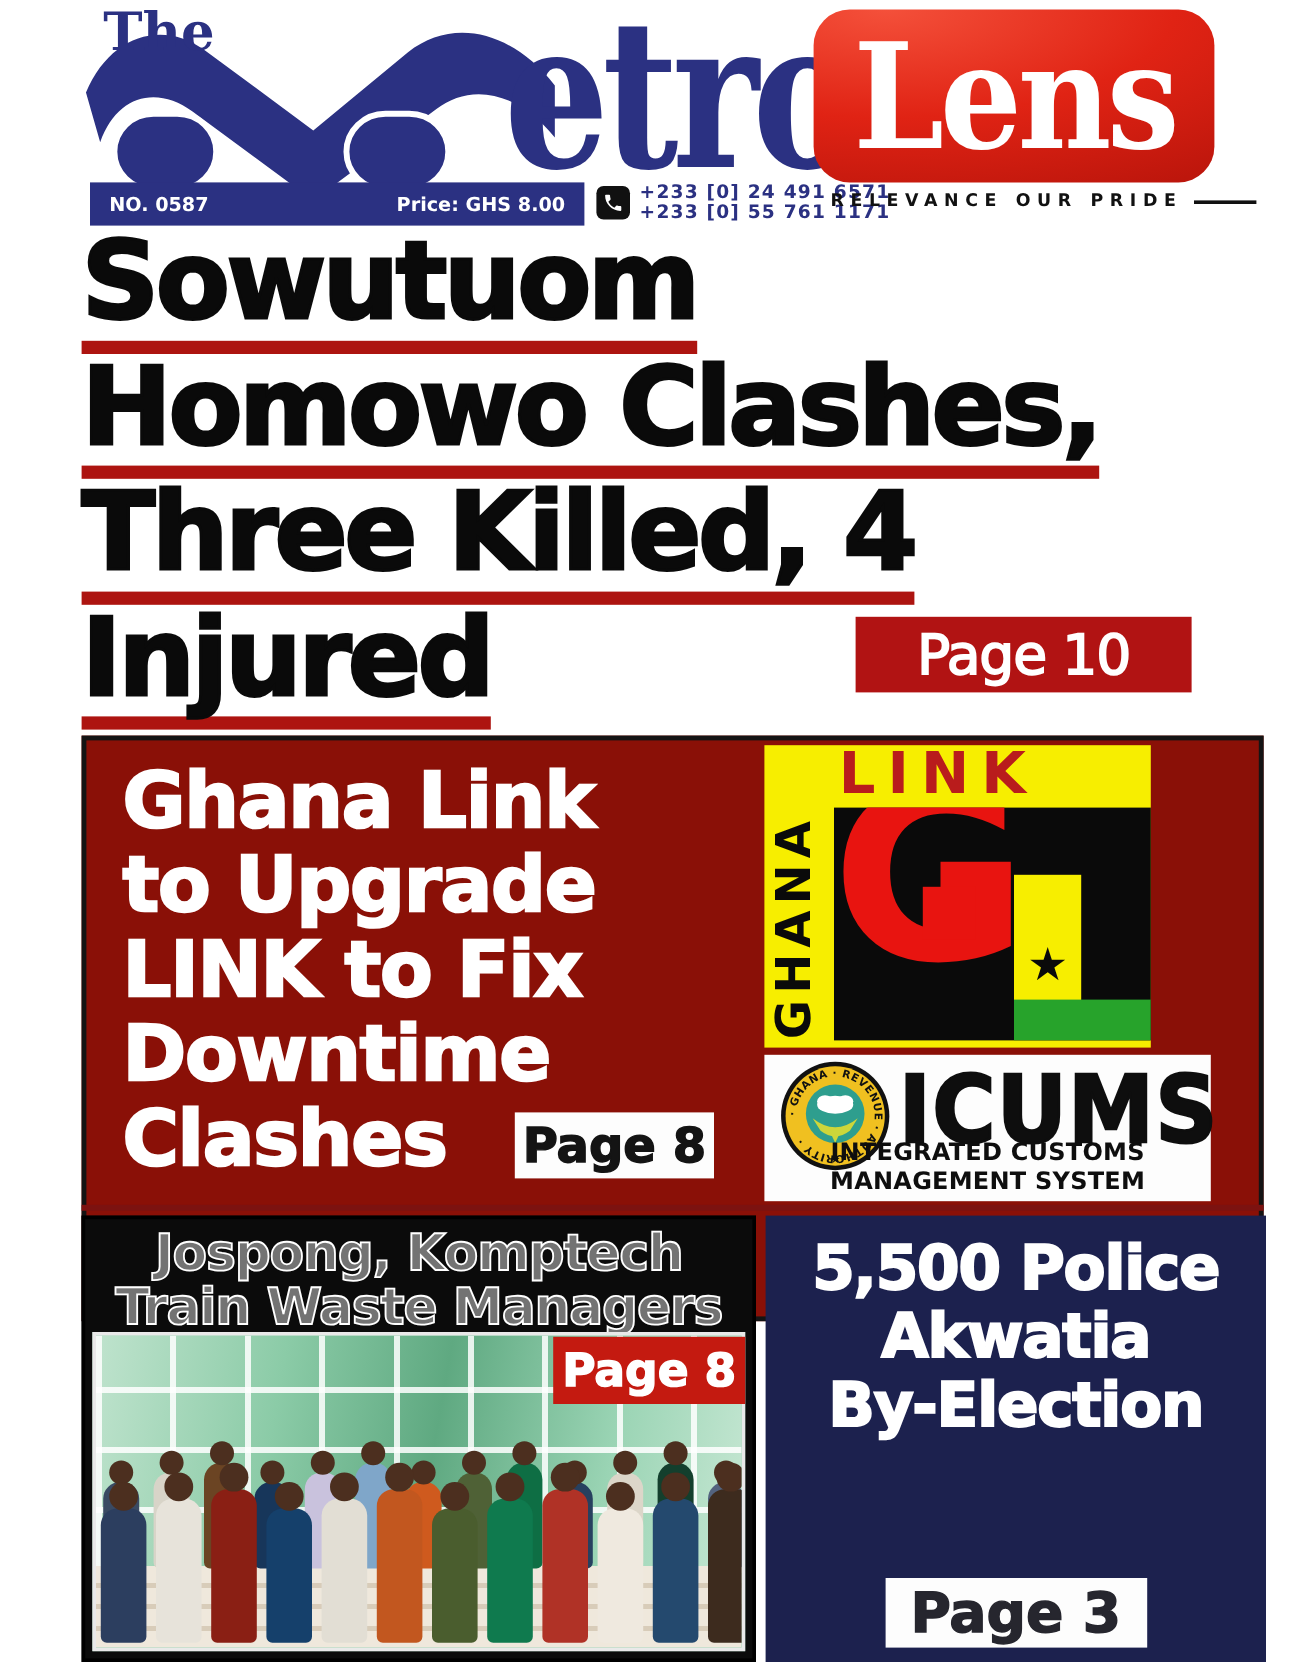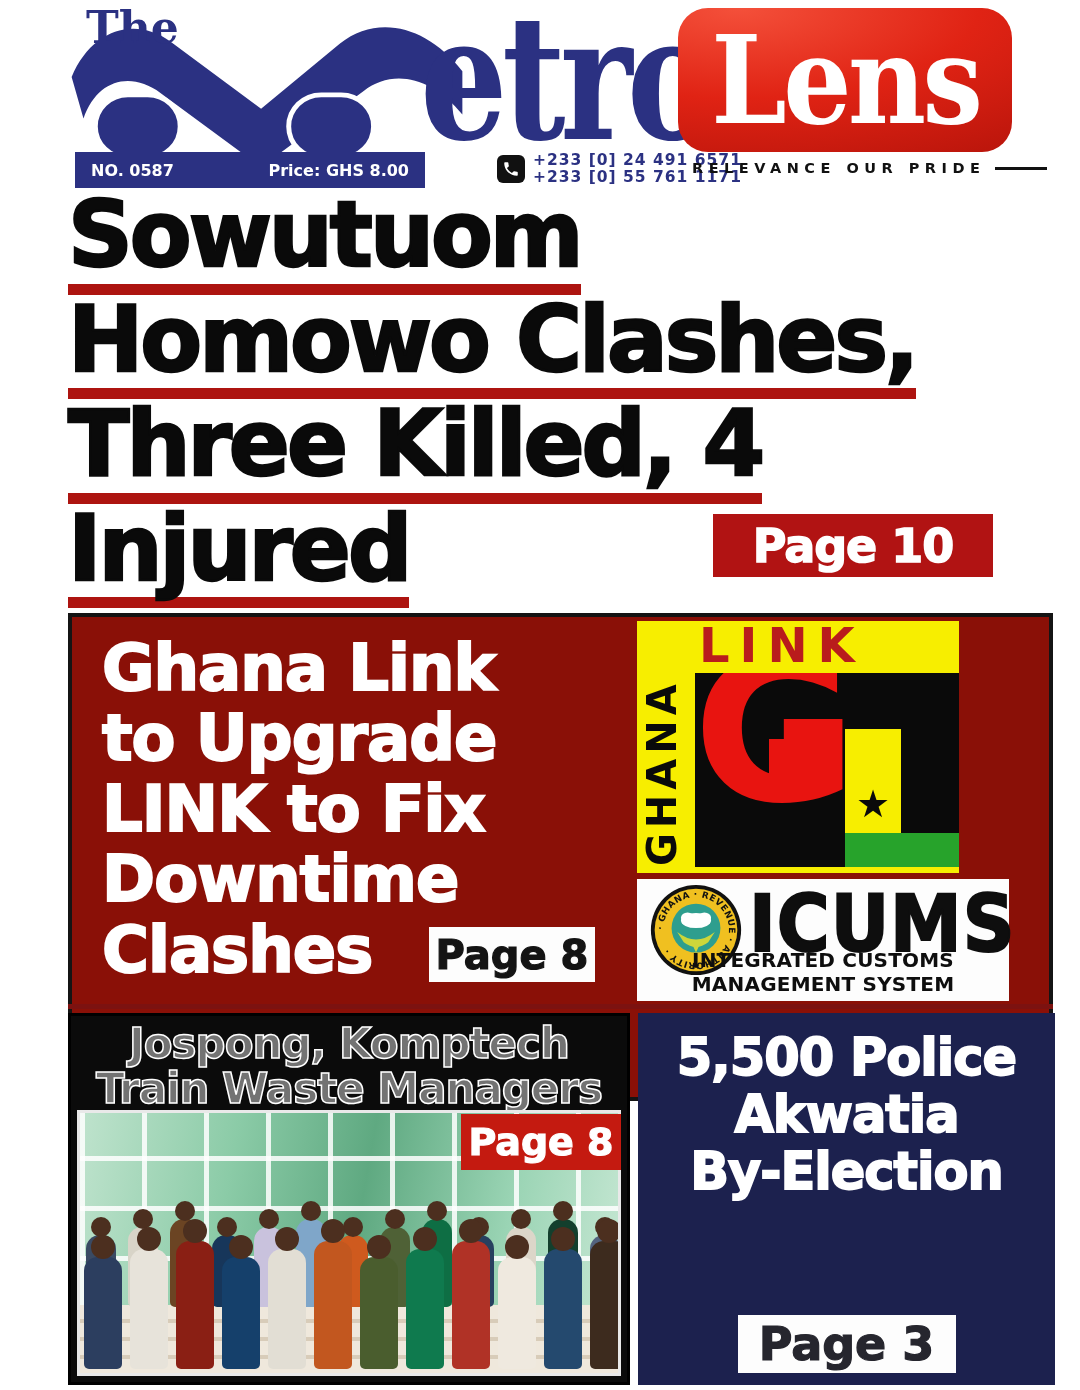--- a/index.html
+++ b/index.html
@@ -16,41 +16,41 @@
   .the-text{position:absolute;left:86px;top:2px;font-family:"DejaVu Serif",serif;font-weight:bold;
     font-size:44px;color:var(--masthead-blue);z-index:3;}
   .etro-text{position:absolute;left:420px;top:8px;font-family:"DejaVu Serif",serif;font-weight:bold;
     font-size:172px;line-height:0.82;color:var(--masthead-blue);letter-spacing:-7px;
     transform:scaleX(0.80);transform-origin:left top;}
   .lens-box{position:absolute;left:678px;top:8px;width:334px;height:144px;
     background:radial-gradient(150% 130% at 18% 0%,#f4503a 0%,#e02314 48%,#b5130a 100%);
     display:flex;align-items:center;justify-content:center;border-radius:30px;}
   .lens-text{font-family:"DejaVu Serif",serif;font-weight:bold;font-size:122px;color:#fff;
     transform:scaleX(0.88);letter-spacing:-4px;line-height:1;}
-  .info-bar{position:absolute;left:75px;top:152px;width:350px;height:36px;background:var(--masthead-blue);
+  .info-bar{position:absolute;left:75px;top:152px;width:412px;height:36px;background:var(--masthead-blue);
     display:flex;align-items:center;justify-content:space-between;padding:0 16px;color:#fff;
     font-weight:bold;font-size:16px;gap:43px;}
   .phones{position:absolute;left:497px;top:152px;display:flex;align-items:center;gap:8px;}
   .phone-icon{width:28px;height:28px;background:#111;border-radius:6px;display:flex;
     align-items:center;justify-content:center;}
   .phone-icon svg{width:18px;height:18px;}
   .phone-nums{display:flex;flex-direction:column;line-height:1.12;}
   .phone-nums span{font-weight:bold;font-size:15.5px;color:var(--masthead-blue);letter-spacing:1px;}
   .tagline{position:absolute;left:692px;top:160px;display:flex;align-items:center;}
   .tagline span{font-weight:bold;font-size:14.5px;letter-spacing:5.5px;color:#111;}
   .tagline-dash{width:52px;height:3px;background:#111;margin-left:10px;}
 
   
   .lead{position:absolute;left:68px;top:192px;width:992px;}
   .hl-line{display:block;margin-bottom:2px;}
   .hl-text{display:inline-block;font-weight:bold;font-size:90px;line-height:0.95;letter-spacing:-3px;
     color:#0a0a0a;-webkit-text-stroke:2.5px #0a0a0a;padding-bottom:6px;
     border-bottom:11px solid var(--underline-red);}
   .page10-badge{position:absolute;left:713px;top:514px;width:280px;height:63px;background:var(--badge-red);
-    display:flex;align-items:center;justify-content:center;color:#fff;font-weight:bold;font-size:46px;
+    display:flex;align-items:center;justify-content:center;color:#fff;font-weight:normal;font-size:46px;
     -webkit-text-stroke:1.5px #fff;letter-spacing:-1px;}
 
   
   .band{position:absolute;left:68px;top:613px;width:985px;height:488px;background:var(--maroon-band);
     border:4px solid #141414;}
   .band-underrule{position:absolute;left:68px;top:1004px;width:985px;height:5px;background:#7c1210;}
   .gl-title{position:absolute;left:30px;top:16px;color:#fff;font-weight:bold;font-size:64px;
     line-height:1.1;letter-spacing:-1px;-webkit-text-stroke:2px #fff;}
   .gl-page8{position:absolute;left:357px;top:310px;width:166px;height:55px;background:#fdfdfd;
     display:flex;align-items:center;justify-content:center;color:#141414;font-weight:bold;font-size:40px;

